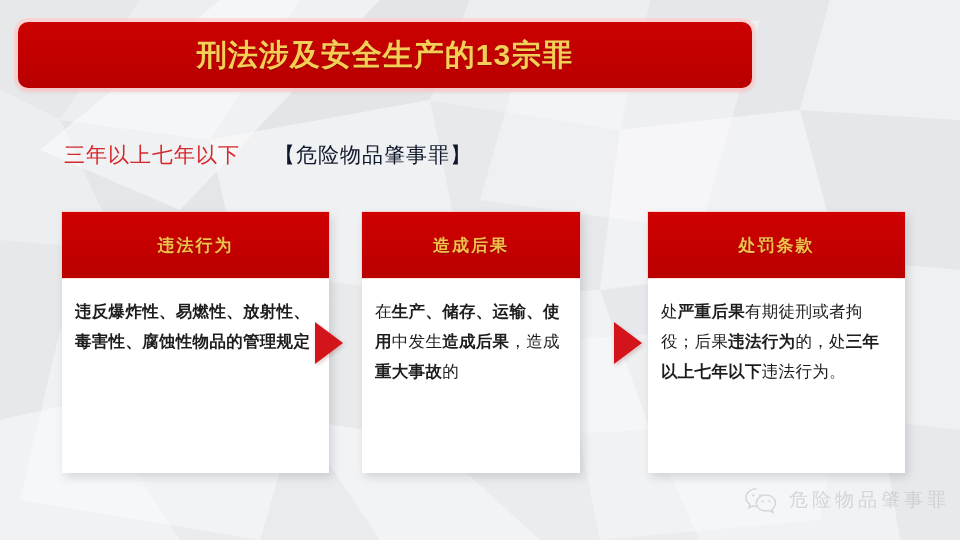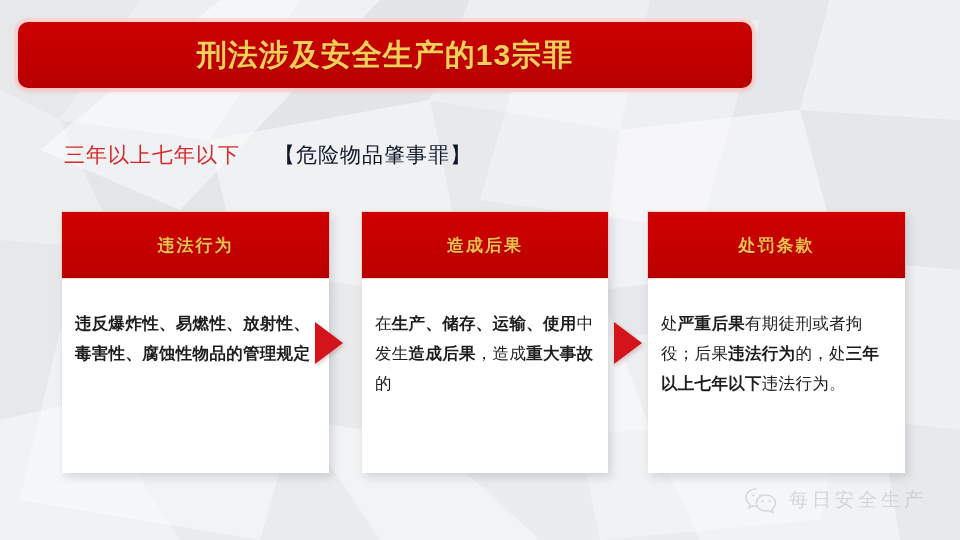--- a/index.html
+++ b/index.html
@@ -70,40 +70,40 @@
   }
   
   .card {
     position: absolute;
     top: 212px;
     height: 261px;
     background: #ffffff;
     box-shadow: 3px 4px 9px rgba(90,95,105,0.22);
   }
   #card-1 { left: 62px;  width: 267px; }
-  #card-2 { left: 362px; width: 246px; }
+  #card-2 { left: 362px; width: 218px; }
   #card-3 { left: 648px; width: 257px; }
 
   .card-header {
     height: 66px;
     background: linear-gradient(180deg, #cf0000 0%, #c30000 60%, #b90000 100%);
     display: flex;
     align-items: center;
     justify-content: center;
     box-shadow: 0 0 0 1px rgba(255,190,190,0.55);
   }
   .card-header-text {
     color: #f0c14b;
     font-size: 17px;
     font-weight: bold;
     letter-spacing: 2px;
     text-shadow: 0 1px 1px rgba(90,0,0,0.4);
   }
   .card-body {
-    padding: 30px 13px 10px 13px;
+    padding: 18px 13px 10px 13px;
     font-size: 16.5px;
     line-height: 1.82;
     color: #1d1d1d;
     letter-spacing: 0.3px;
   }
   .card-body .b  { font-weight: bold; }
   .card-body .n  { font-weight: normal; }
   #card-1 .card-body { font-weight: bold; }
 
   
@@ -212,16 +212,16 @@
     <svg id="wechat-icon" viewBox="0 0 44 36">
       <g fill="none" stroke="#b9bcc2" stroke-width="1.8">
         <path d="M16.5 3.5C8.8 3.5 2.5 8.6 2.5 14.9c0 3.5 2 6.7 5.1 8.8L6.3 28.2l5.1-2.6c1.6.5 3.3.8 5.1.8 .6 0 1.2 0 1.8-.1"></path>
         <path d="M28.5 11.5c-7 0-12.6 4.7-12.6 10.4 0 5.8 5.6 10.4 12.6 10.4 1.5 0 2.9-.2 4.2-.6l4.7 2.4-1.2-4.1c2.7-1.9 4.5-4.8 4.5-8.1 0-5.7-5.3-10.4-12.2-10.4z"></path>
       </g>
       <circle cx="12" cy="12" r="1.5" fill="#b9bcc2"></circle>
       <circle cx="21" cy="12" r="1.5" fill="#b9bcc2"></circle>
       <circle cx="24" cy="19.5" r="1.4" fill="#b9bcc2"></circle>
       <circle cx="33" cy="19.5" r="1.4" fill="#b9bcc2"></circle>
     </svg>
-    <span id="watermark-text">每日安全生产</span>
+    <span id="watermark-text">危险物品肇事罪</span>
   </div>
 
 </div>
 
 </body></html>

